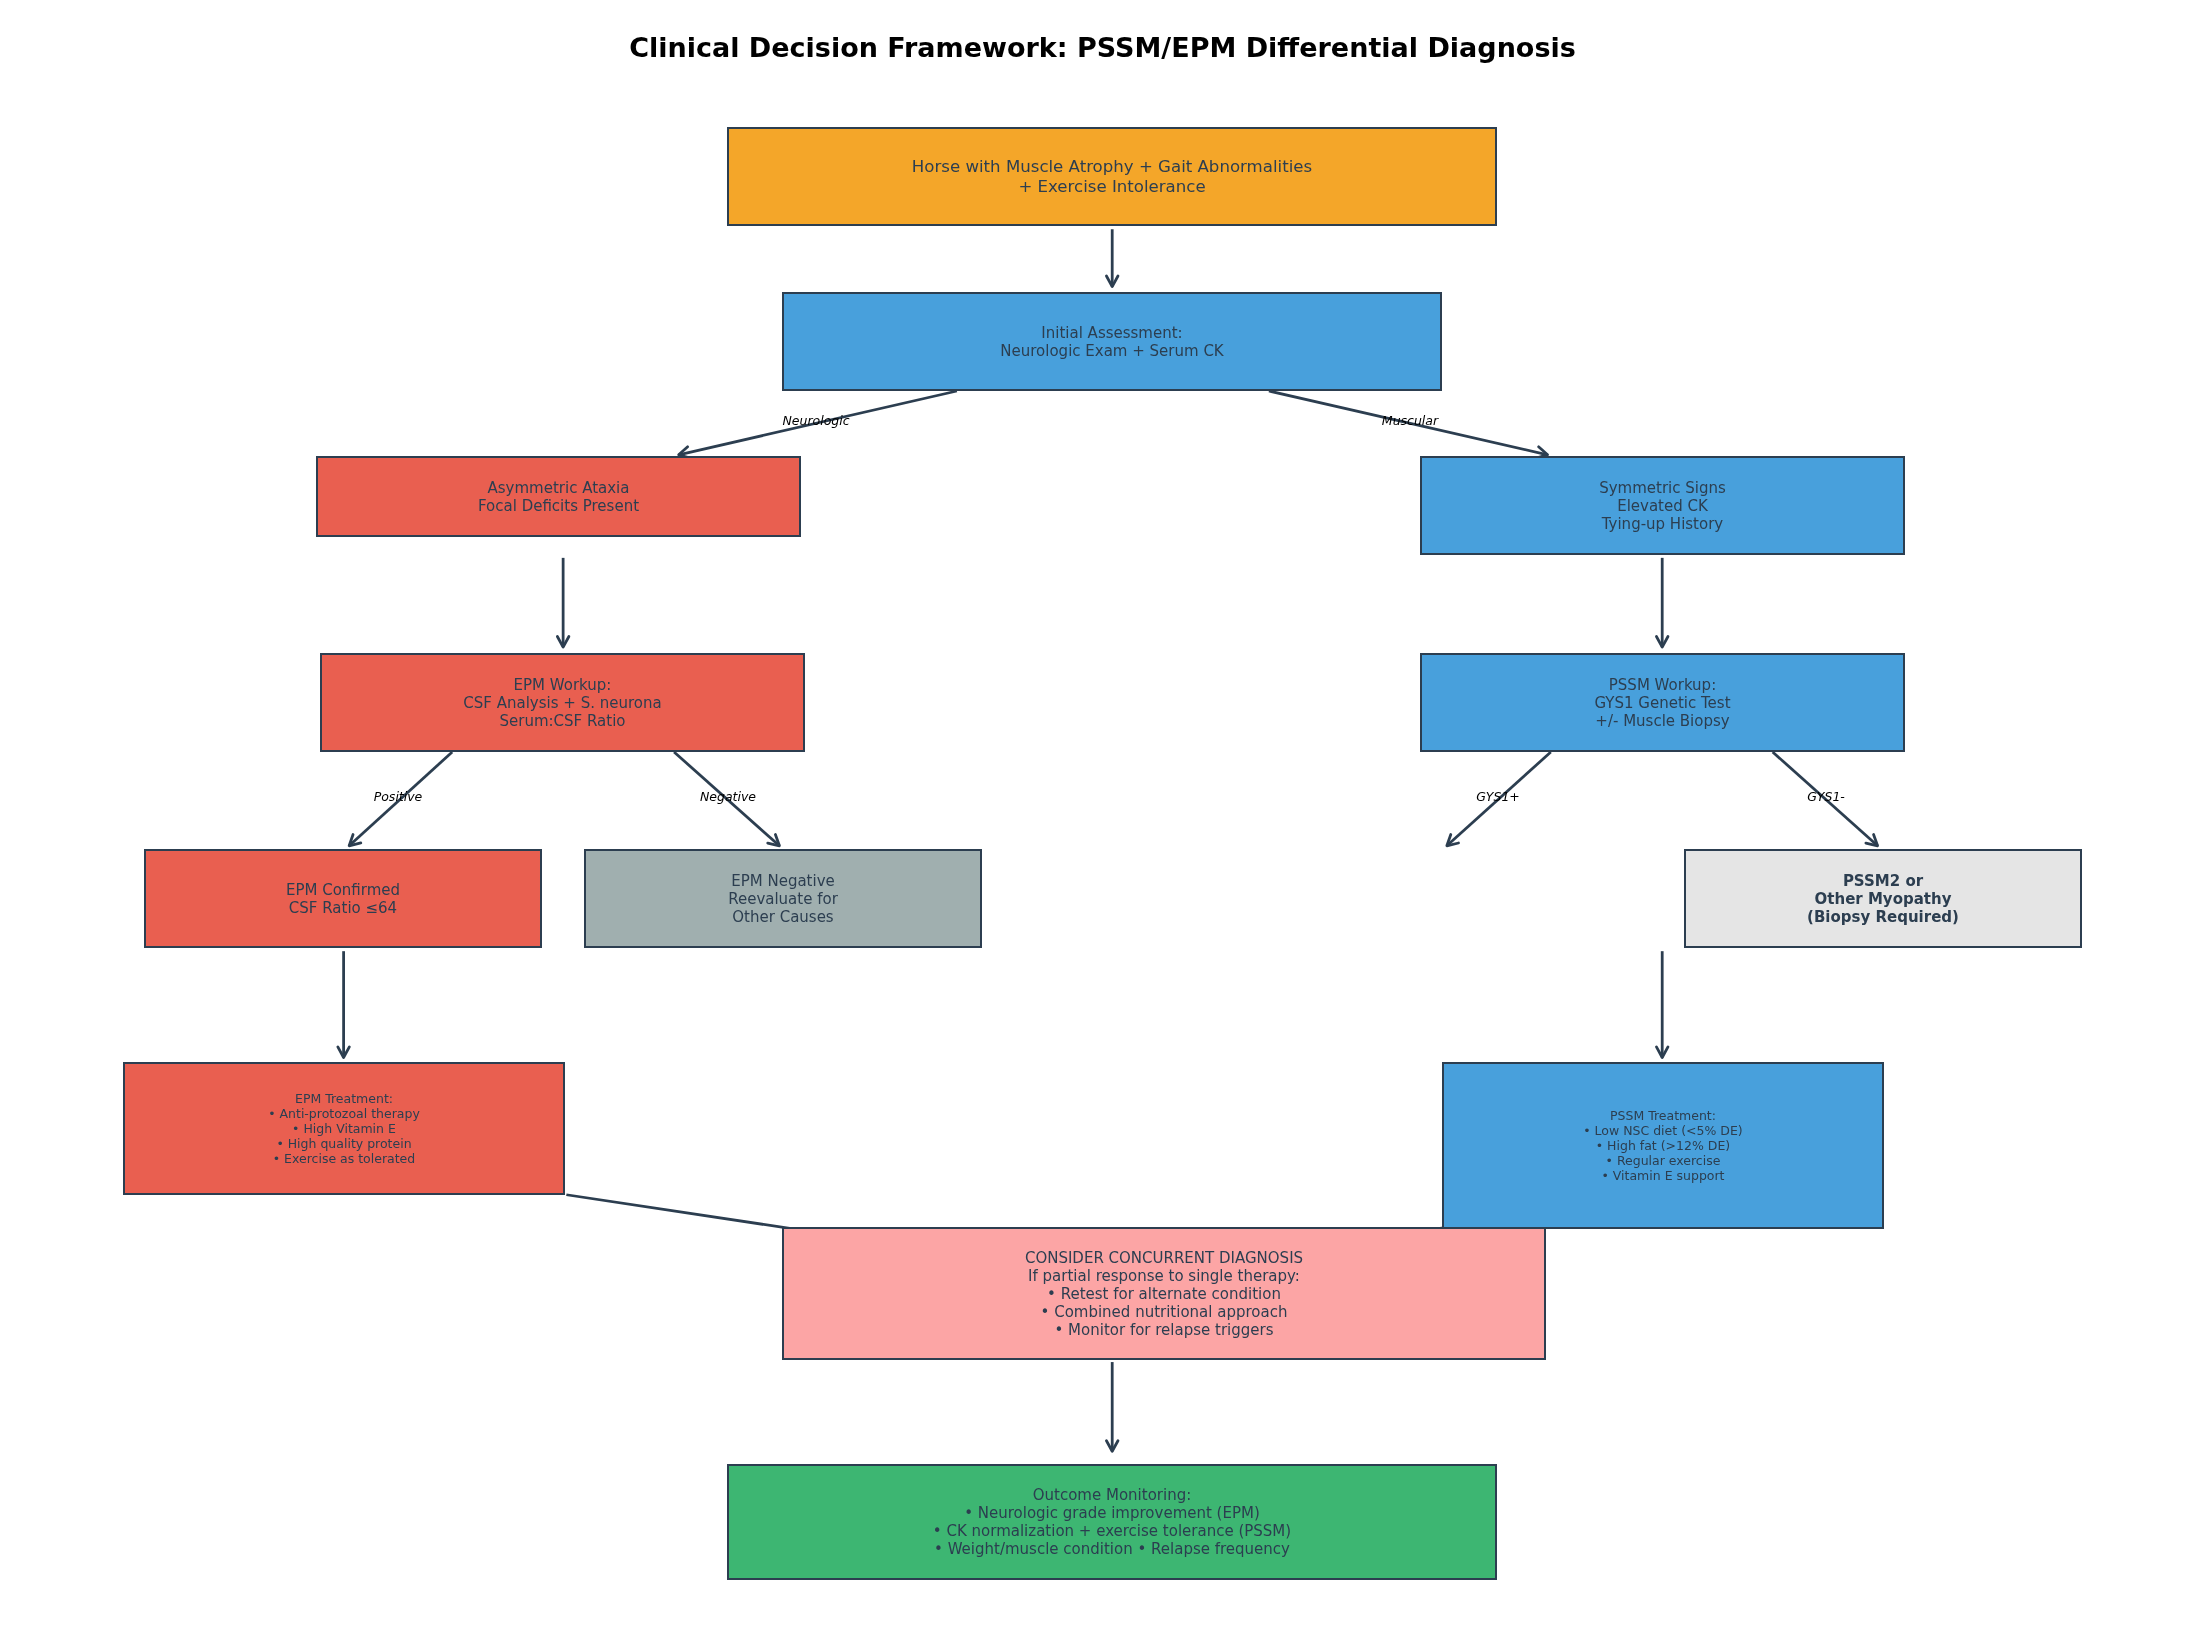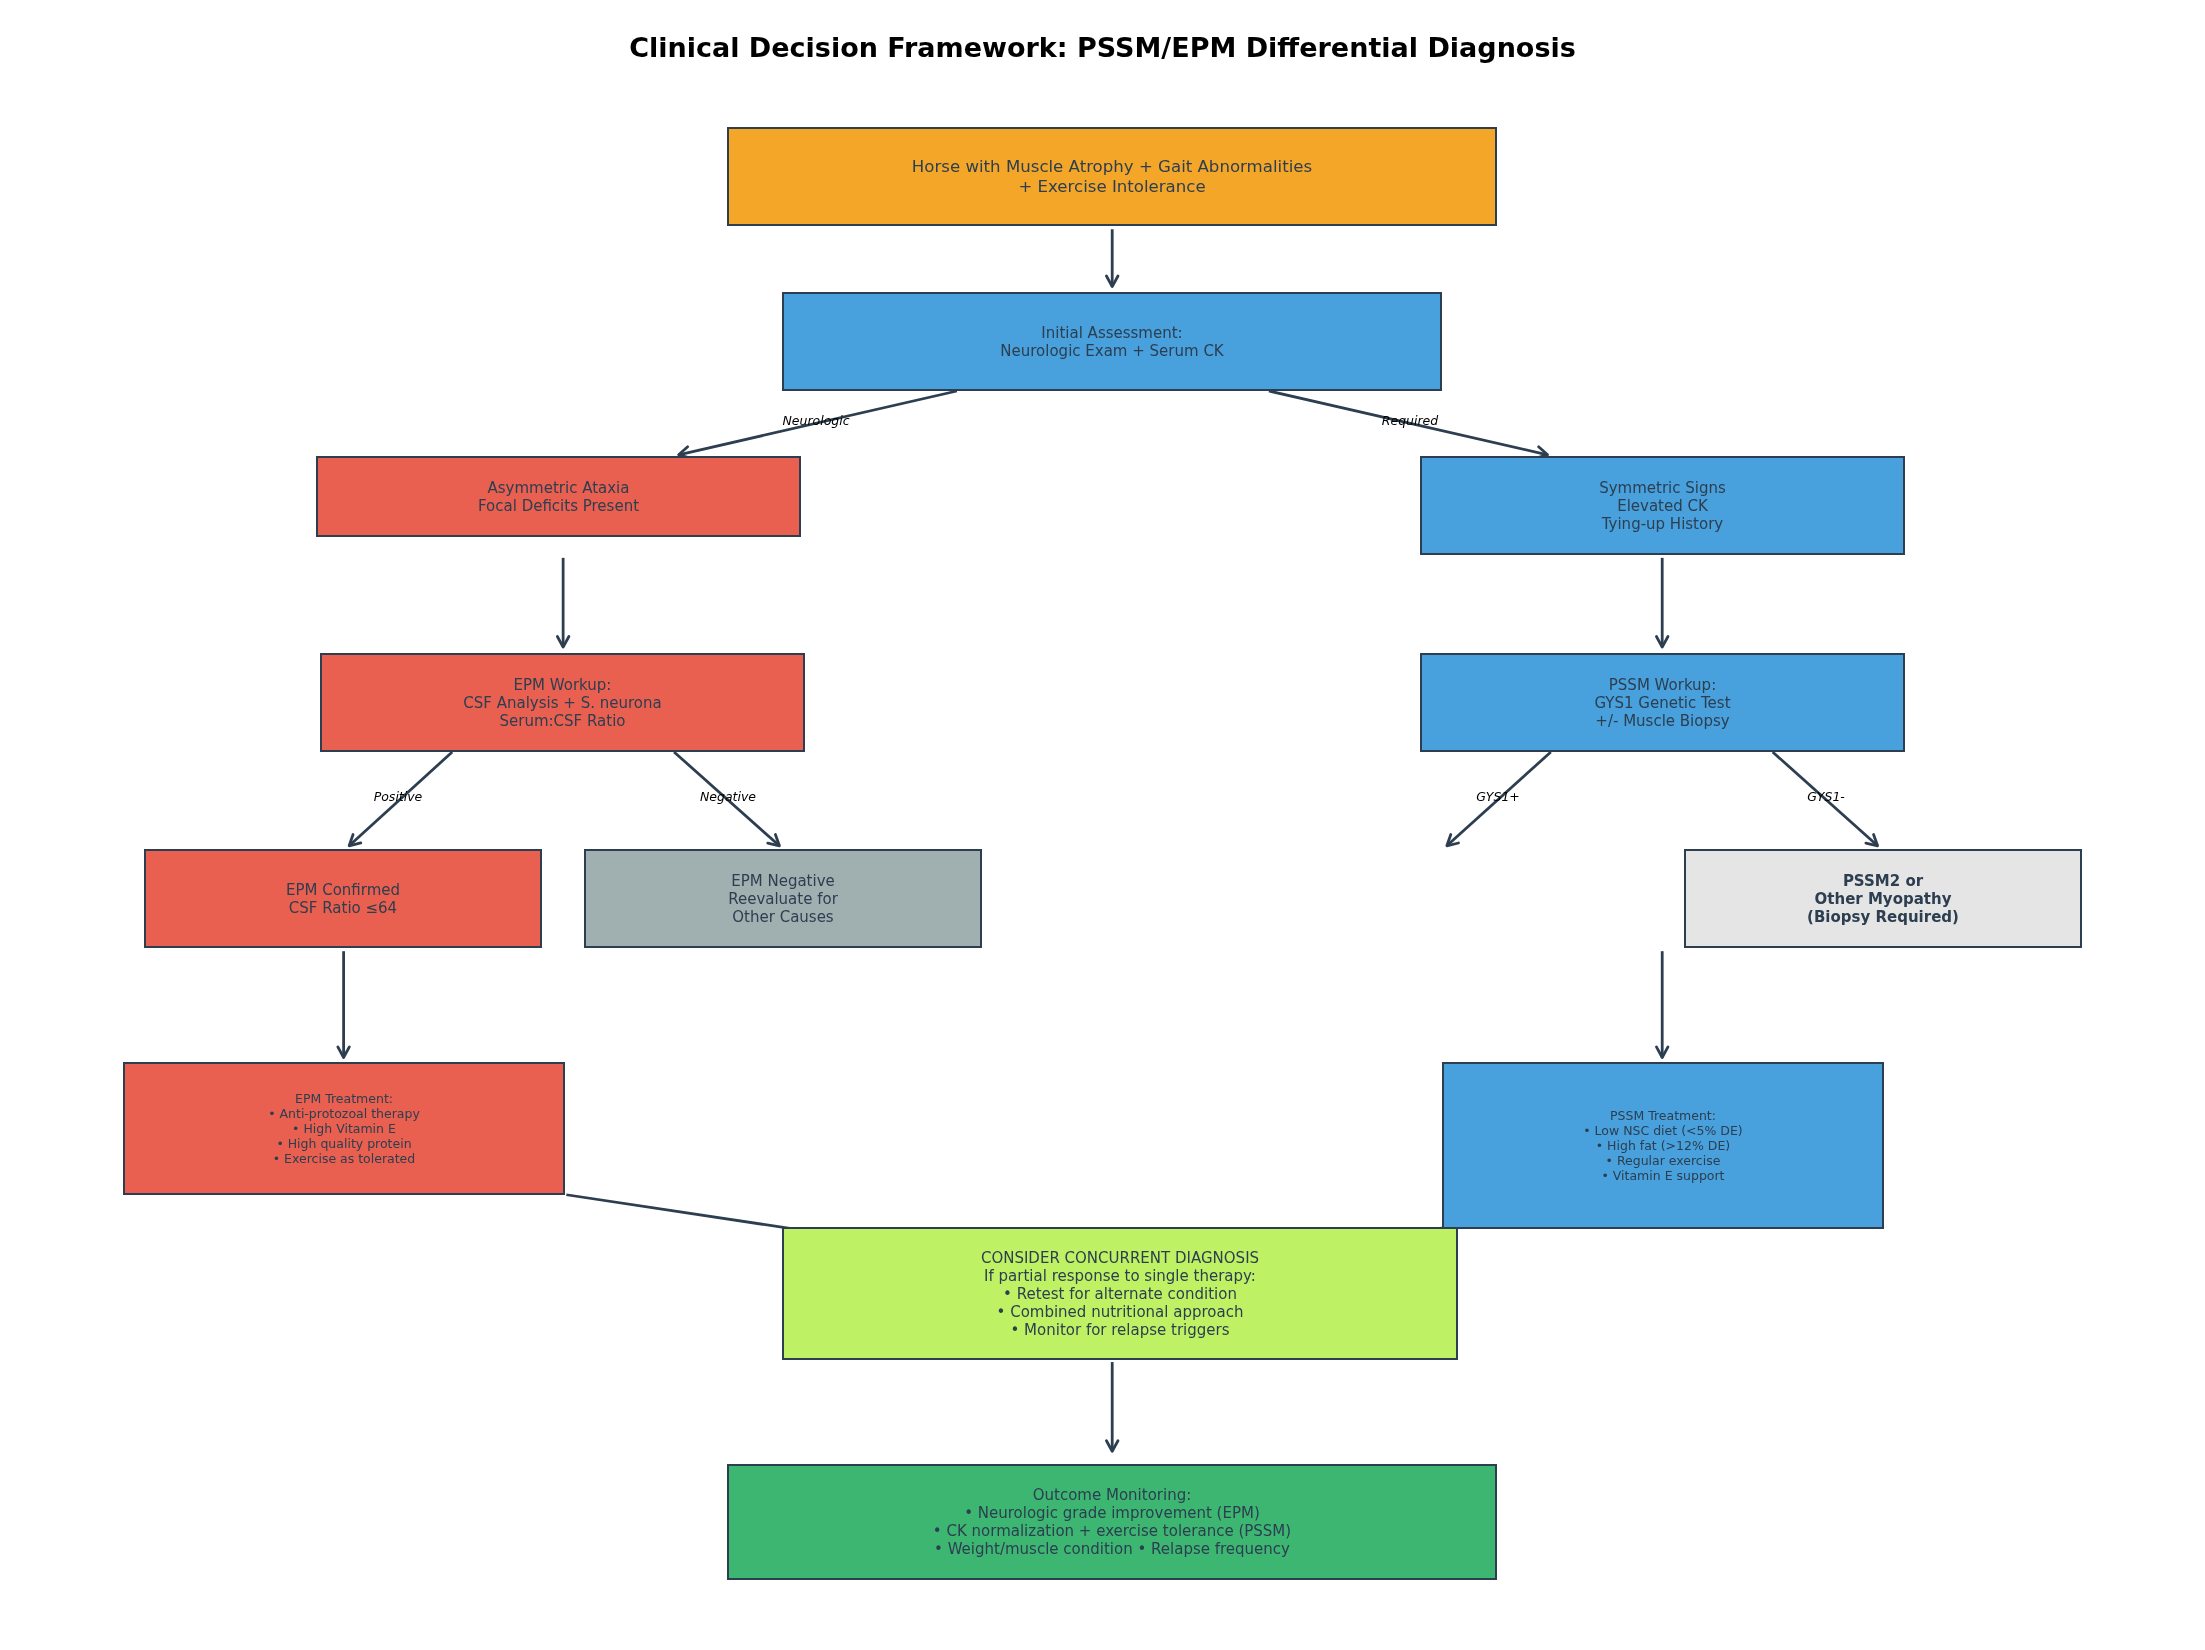--- a/index.html
+++ b/index.html
@@ -159,37 +159,37 @@
   </div>
 
   <div class="node fs-sm" id="n-pssm_treatment" style="left: 1442px; top: 1062px; width: 442px; height: 167px; background: rgb(72, 160, 220);">
     <span class="txt">PSSM Treatment:
 • Low NSC diet (&lt;5% DE)
 • High fat (&gt;12% DE)
 • Regular exercise
 • Vitamin E support</span>
   </div>
 
-  <div class="node fs-md" id="n-concurrent_diagnosis" style="left: 782px; top: 1227px; width: 676px; height: 133px; background: #bef264;">
+  <div class="node fs-md" id="n-concurrent_diagnosis" style="left: 782px; top: 1227px; width: 764px; height: 133px; background: #fca5a5;">
     <span class="txt">CONSIDER CONCURRENT DIAGNOSIS
 If partial response to single therapy:
 • Retest for alternate condition
 • Combined nutritional approach
 • Monitor for relapse triggers</span>
   </div>
 
   <div class="node fs-md" id="n-outcome_monitoring" style="left: 727px; top: 1464px; width: 770px; height: 116px; background: rgb(61, 182, 114);">
     <span class="txt">Outcome Monitoring:
 • Neurologic grade improvement (EPM)
 • CK normalization + exercise tolerance (PSSM)
 • Weight/muscle condition • Relapse frequency</span>
   </div>
 
   <div id="edge-labels">
       <div class="edge-label" style="left: 816px; top: 420px;">Neurologic</div>
-      <div class="edge-label" style="left: 1410px; top: 420px;">Required</div>
+      <div class="edge-label" style="left: 1410px; top: 420px;">Muscular</div>
       <div class="edge-label" style="left: 398px; top: 796px;">Positive</div>
       <div class="edge-label" style="left: 728px; top: 796px;">Negative</div>
       <div class="edge-label" style="left: 1498px; top: 796px;">GYS1+</div>
       <div class="edge-label" style="left: 1826px; top: 796px;">GYS1-</div>
     </div>
 </div>
 
 
 </body></html>

